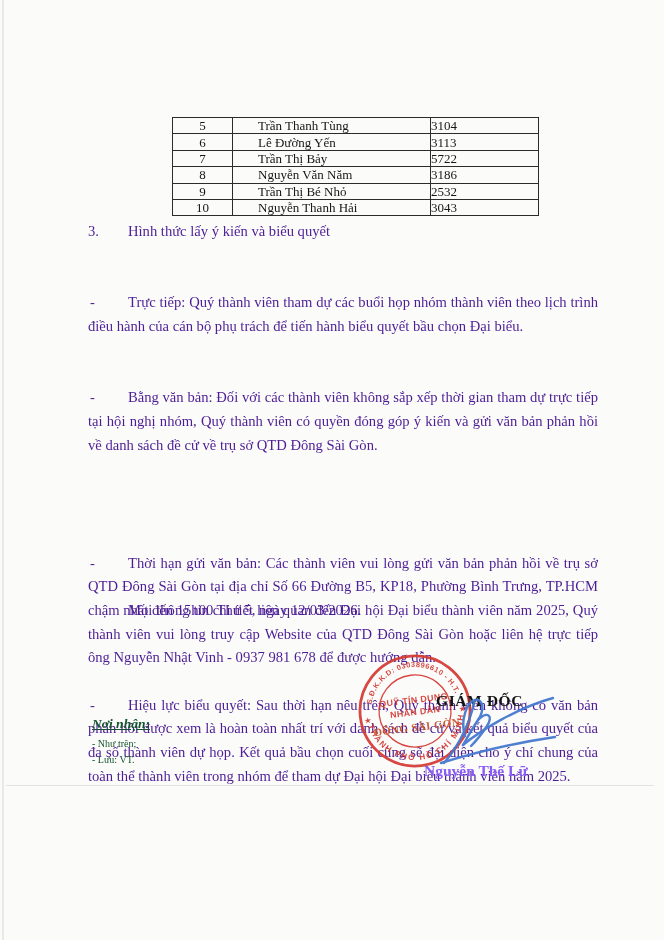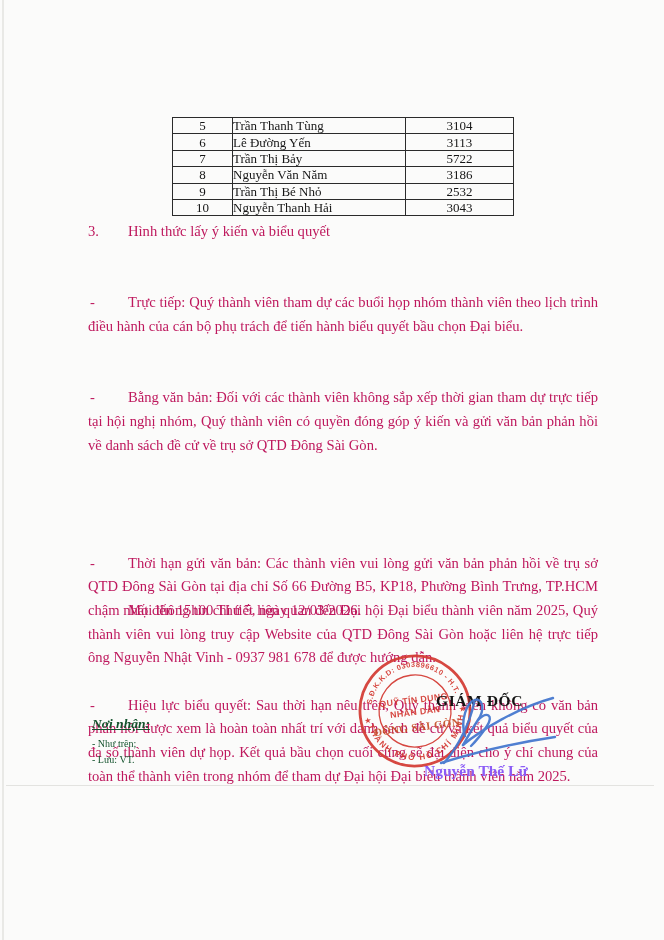--- a/index.html
+++ b/index.html
@@ -23,24 +23,24 @@
     position:absolute;left:172px;top:117px;width:342px;
     border-collapse:collapse;table-layout:fixed;
     font-size:13px;color:#161616;
   }
   .member-table td{
     border:1px solid #2b2b2b;
     height:15.4px;padding:0;line-height:15px;
     overflow:hidden;white-space:nowrap;
   }
   .member-table .c-no{width:59px;text-align:center;}
-  .member-table .c-name{width:172px;text-align:left;padding-left:0;}
-  .member-table .c-code{width:107px;text-align:center;}
+  .member-table .c-name{width:172px;text-align:left;padding-left:25px;}
+  .member-table .c-code{width:107px;text-align:left;}
   
-  .bodytext{position:absolute;left:88px;width:510px;font-size:14.6px;line-height:23.7px;color:#be185d;}
+  .bodytext{position:absolute;left:88px;width:510px;font-size:14.6px;line-height:23.7px;color:#4c1d95;}
   .just{text-align:justify;}
   .indent{text-indent:40px;}
   .hline .marker{display:inline-block;width:40px;text-indent:0;}
   .bullet{position:relative;text-indent:40px;}
   .bullet .dash{position:absolute;left:2px;top:0;text-indent:0;}
   
   .recipients{position:absolute;left:92px;top:716px;font-size:13px;color:#14532d;}
   .recipients .title{
     font-weight:bold;font-style:italic;text-decoration:underline;
     font-size:13.5px;margin-bottom:4px;

